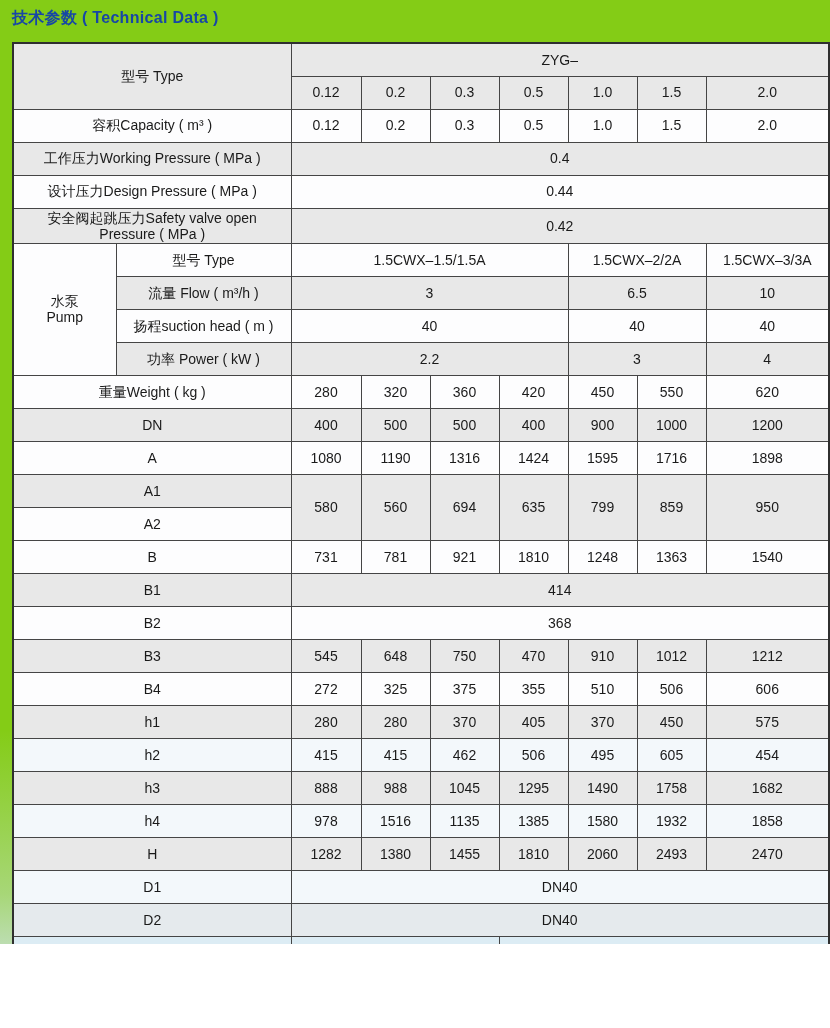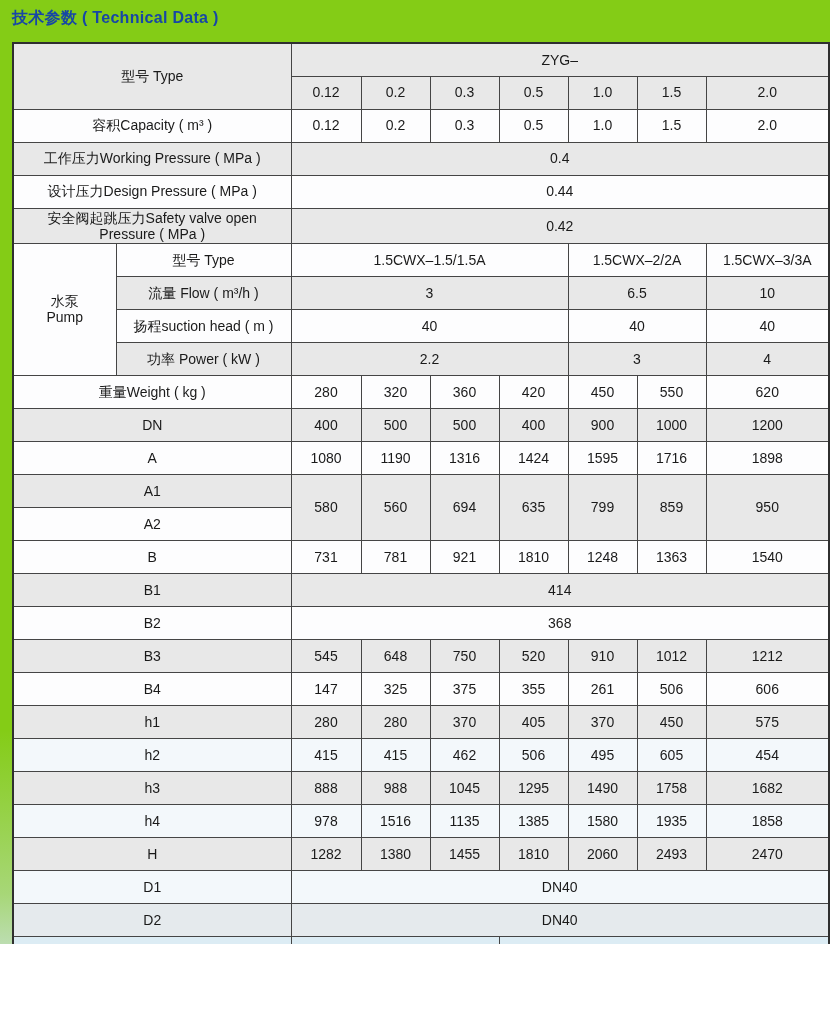--- a/index.html
+++ b/index.html
@@ -186,32 +186,32 @@
         </tr>
         <tr class="w">
           <td colspan="2">B2</td>
           <td colspan="7">368</td>
         </tr>
         <tr class="g">
           <td colspan="2">B3</td>
           <td>545</td>
           <td>648</td>
           <td>750</td>
-          <td>520</td>
+          <td>470</td>
           <td>910</td>
           <td>1012</td>
           <td>1212</td>
         </tr>
         <tr class="w">
           <td colspan="2">B4</td>
-          <td>147</td>
+          <td>272</td>
           <td>325</td>
           <td>375</td>
           <td>355</td>
-          <td>261</td>
+          <td>510</td>
           <td>506</td>
           <td>606</td>
         </tr>
         <tr class="g">
           <td colspan="2">h1</td>
           <td>280</td>
           <td>280</td>
           <td>370</td>
           <td>405</td>
           <td>370</td>
@@ -238,21 +238,21 @@
           <td>1758</td>
           <td>1682</td>
         </tr>
         <tr class="wt">
           <td colspan="2">h4</td>
           <td>978</td>
           <td>1516</td>
           <td>1135</td>
           <td>1385</td>
           <td>1580</td>
-          <td>1935</td>
+          <td>1932</td>
           <td>1858</td>
         </tr>
         <tr class="g">
           <td colspan="2">H</td>
           <td>1282</td>
           <td>1380</td>
           <td>1455</td>
           <td>1810</td>
           <td>2060</td>
           <td>2493</td>

